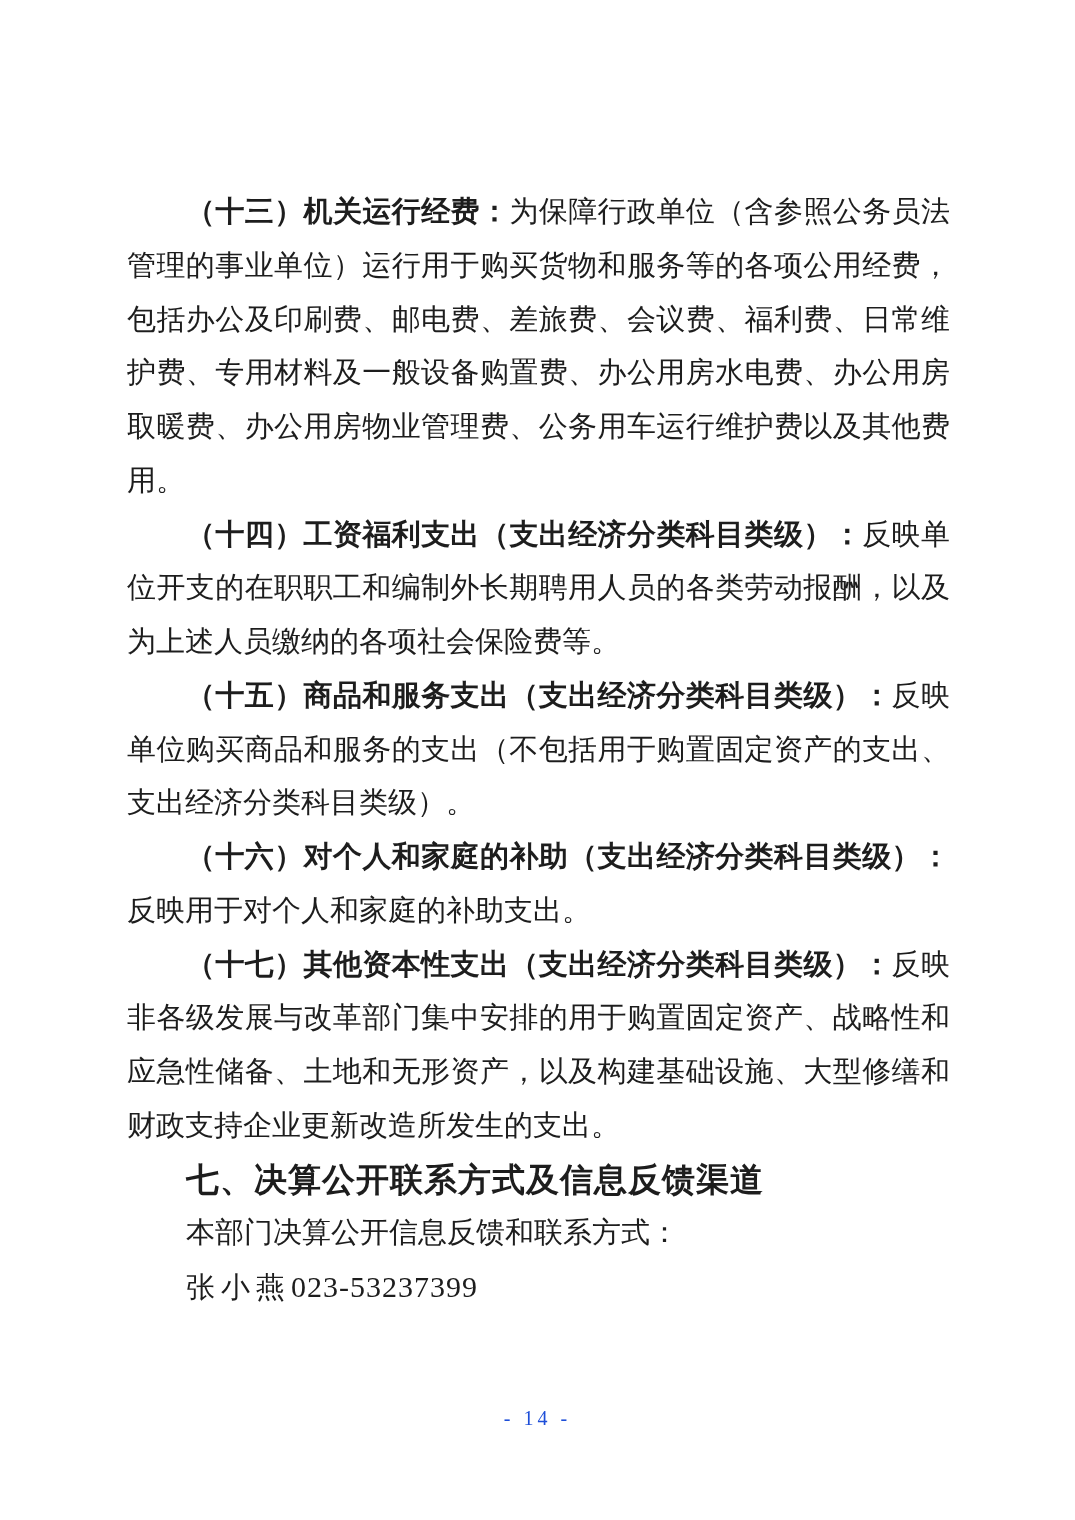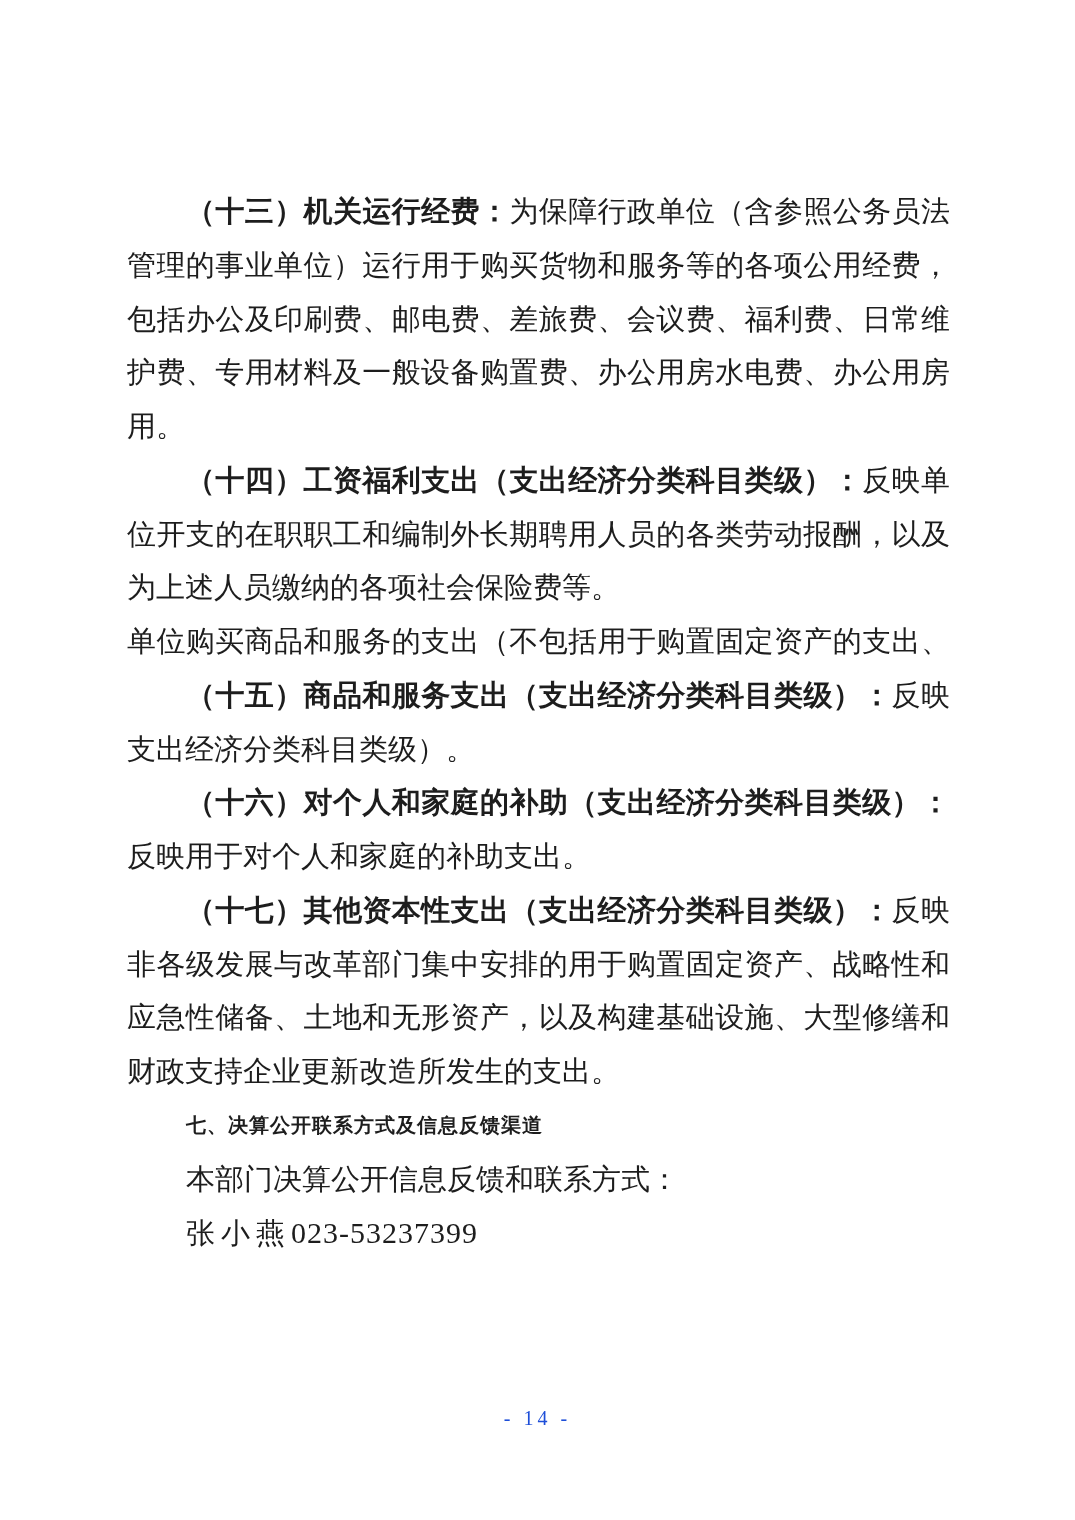--- a/index.html
+++ b/index.html
@@ -32,21 +32,21 @@
     text-align-last: justify;
     text-justify: inter-ideograph;
     overflow: hidden;
   }
   .line.indent { padding-left: 59px; }
   .line.short { text-align: left; text-align-last: left; }
   .lead { font-weight: 700; }
   .heading-line {
     font-family: "Liberation Sans", "DejaVu Sans", sans-serif;
     font-weight: 700;
-    font-size: 20px;
+    font-size: 33px;
     letter-spacing: 1px;
   }
   .contact-name { letter-spacing: 6px; margin-top: 36px; }
   .contact-phone {
     font-family: "Liberation Serif", "DejaVu Serif", serif;
     font-size: 30px;
     letter-spacing: 1px;
   }
   .page-number {
     position: absolute;
@@ -64,28 +64,29 @@
 </head>
 <body>
 
 <div class="page">
   <div class="text-block">
 
     <div class="line indent"><span class="lead">（十三）机关运行经费：</span><span>为保障行政单位（含参照公务员法</span></div>
     <div class="line"><span>管理的事业单位）运行用于购买货物和服务等的各项公用经费，</span></div>
     <div class="line"><span>包括办公及印刷费、邮电费、差旅费、会议费、福利费、日常维</span></div>
     <div class="line"><span>护费、专用材料及一般设备购置费、办公用房水电费、办公用房</span></div>
+    <div class="line"><span>取暖费、办公用房物业管理费、公务用车运行维护费以及其他费</span></div>
     <div class="line short"><span>用。</span></div>
 
     <div class="line indent"><span class="lead">（十四）工资福利支出（支出经济分类科目类级）：</span><span>反映单</span></div>
     <div class="line"><span>位开支的在职职工和编制外长期聘用人员的各类劳动报酬，以及</span></div>
     <div class="line short"><span>为上述人员缴纳的各项社会保险费等。</span></div>
 
+    <div class="line indent"><span class="lead">（十五）商品和服务支出（支出经济分类科目类级）：</span><span>反映</span></div>
     <div class="line"><span>单位购买商品和服务的支出（不包括用于购置固定资产的支出、</span></div>
-    <div class="line indent"><span class="lead">（十五）商品和服务支出（支出经济分类科目类级）：</span><span>反映</span></div>
     <div class="line short"><span>支出经济分类科目类级）。</span></div>
 
     <div class="line indent"><span class="lead">（十六）对个人和家庭的补助（支出经济分类科目类级）：</span></div>
     <div class="line short"><span>反映用于对个人和家庭的补助支出。</span></div>
 
     <div class="line indent"><span class="lead">（十七）其他资本性支出（支出经济分类科目类级）：</span><span>反映</span></div>
     <div class="line"><span>非各级发展与改革部门集中安排的用于购置固定资产、战略性和</span></div>
     <div class="line"><span>应急性储备、土地和无形资产，以及构建基础设施、大型修缮和</span></div>
     <div class="line short"><span>财政支持企业更新改造所发生的支出。</span></div>
 

